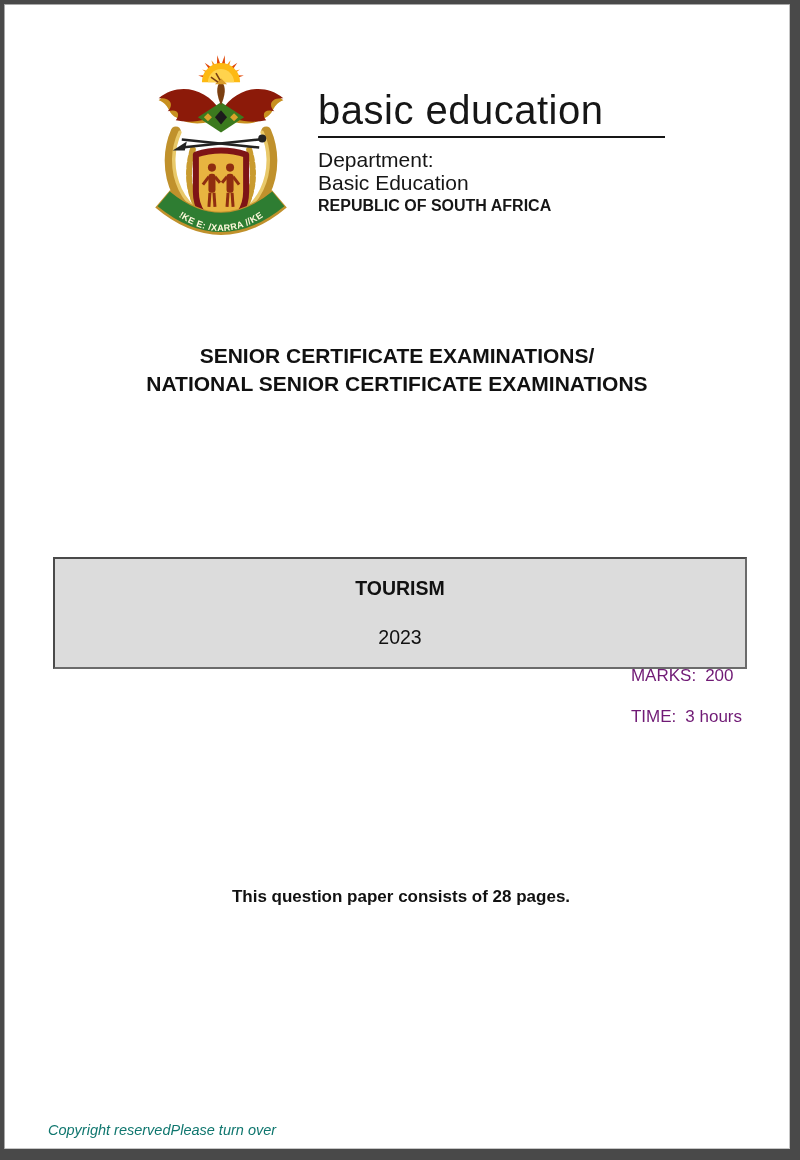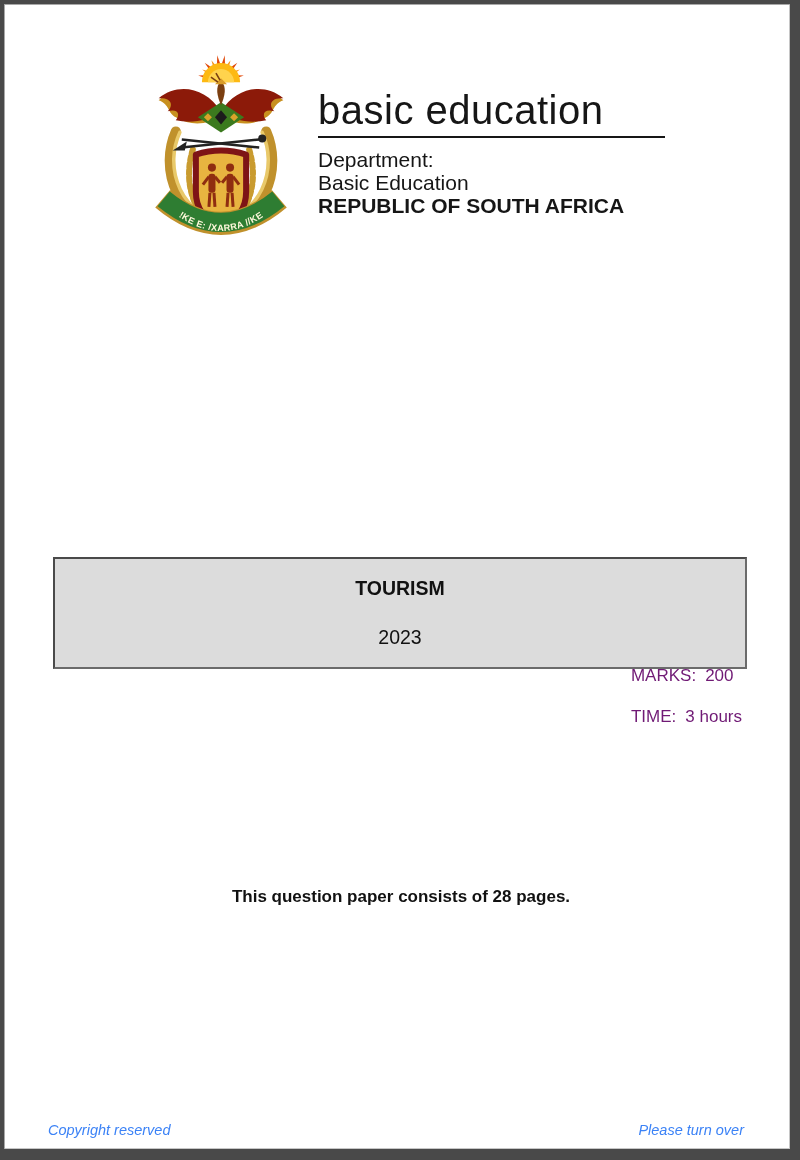--- a/index.html
+++ b/index.html
@@ -19,21 +19,21 @@
     box-shadow: inset 1px 1px 0 #a8a8a8, inset -1px -1px 0 #c6c6c6;
     overflow:hidden;
   }
 
   
   .logo-wrap { position:absolute; left:141px; top:49px; width:152px; height:186px; }
   .brand-block { position:absolute; left:314px; top:84px; }
   .brand-wordmark { font-size:40px; font-weight:400; letter-spacing:0.5px; color:#161616; line-height:44px; }
   .brand-underline { width:347px; height:2px; background:#161616; margin:4px 0 10px 0; }
   .dept-line { font-size:21px; line-height:23px; color:#161616; }
-  .dept-line.bold { font-weight:700; font-size:21px; }
+  .dept-line.bold { font-weight:700; font-size:16px; }
 
   
   .exam-title {
     position:absolute; top:338px; left:0; width:100%;
     text-align:center; font-weight:700; font-size:21px; line-height:28px;
     color:#111;
   }
 
   
   .subject-box {
@@ -59,22 +59,22 @@
 
   
   .pages-note {
     position:absolute; top:883px; left:0; width:100%;
     text-align:center; font-weight:700; font-size:17px; color:#111;padding-left:8px;
   }
 
   
   .footer {
     position:absolute; left:44px; right:46px; bottom:11px;
-    display:flex; justify-content:space-between;
-    font-style:italic; font-size:14.5px; color:#3b82f6;
+    display:flex; justify-content:flex-start;
+    font-style:italic; font-size:14.5px; color:#0f766e;
   }
 </style>
 </head>
 <body>
 
 <div class="sheet">
   <div class="page">
 
     <div class="logo-wrap">
       <svg viewBox="0 0 150 185" width="152" height="186" xmlns="http://www.w3.org/2000/svg">
@@ -168,20 +168,24 @@
     </div>
 
     <div class="brand-block">
       <div class="brand-wordmark">basic education</div>
       <div class="brand-underline"></div>
       <div class="dept-line">Department:</div>
       <div class="dept-line">Basic Education</div>
       <div class="dept-line bold">REPUBLIC OF SOUTH AFRICA</div>
     </div>
 
+    <div class="exam-title">
+      <div>SENIOR CERTIFICATE EXAMINATIONS/</div>
+      <div>NATIONAL SENIOR CERTIFICATE EXAMINATIONS</div>
+    </div>
 
     <div class="subject-box">
       <div class="subject-title">TOURISM</div>
       <div class="subject-year">2023</div>
     </div>
 
     <div class="exam-details">
       <div class="detail-row">
         <span>MARKS:</span><span class="detail-value">200</span>
       </div>

